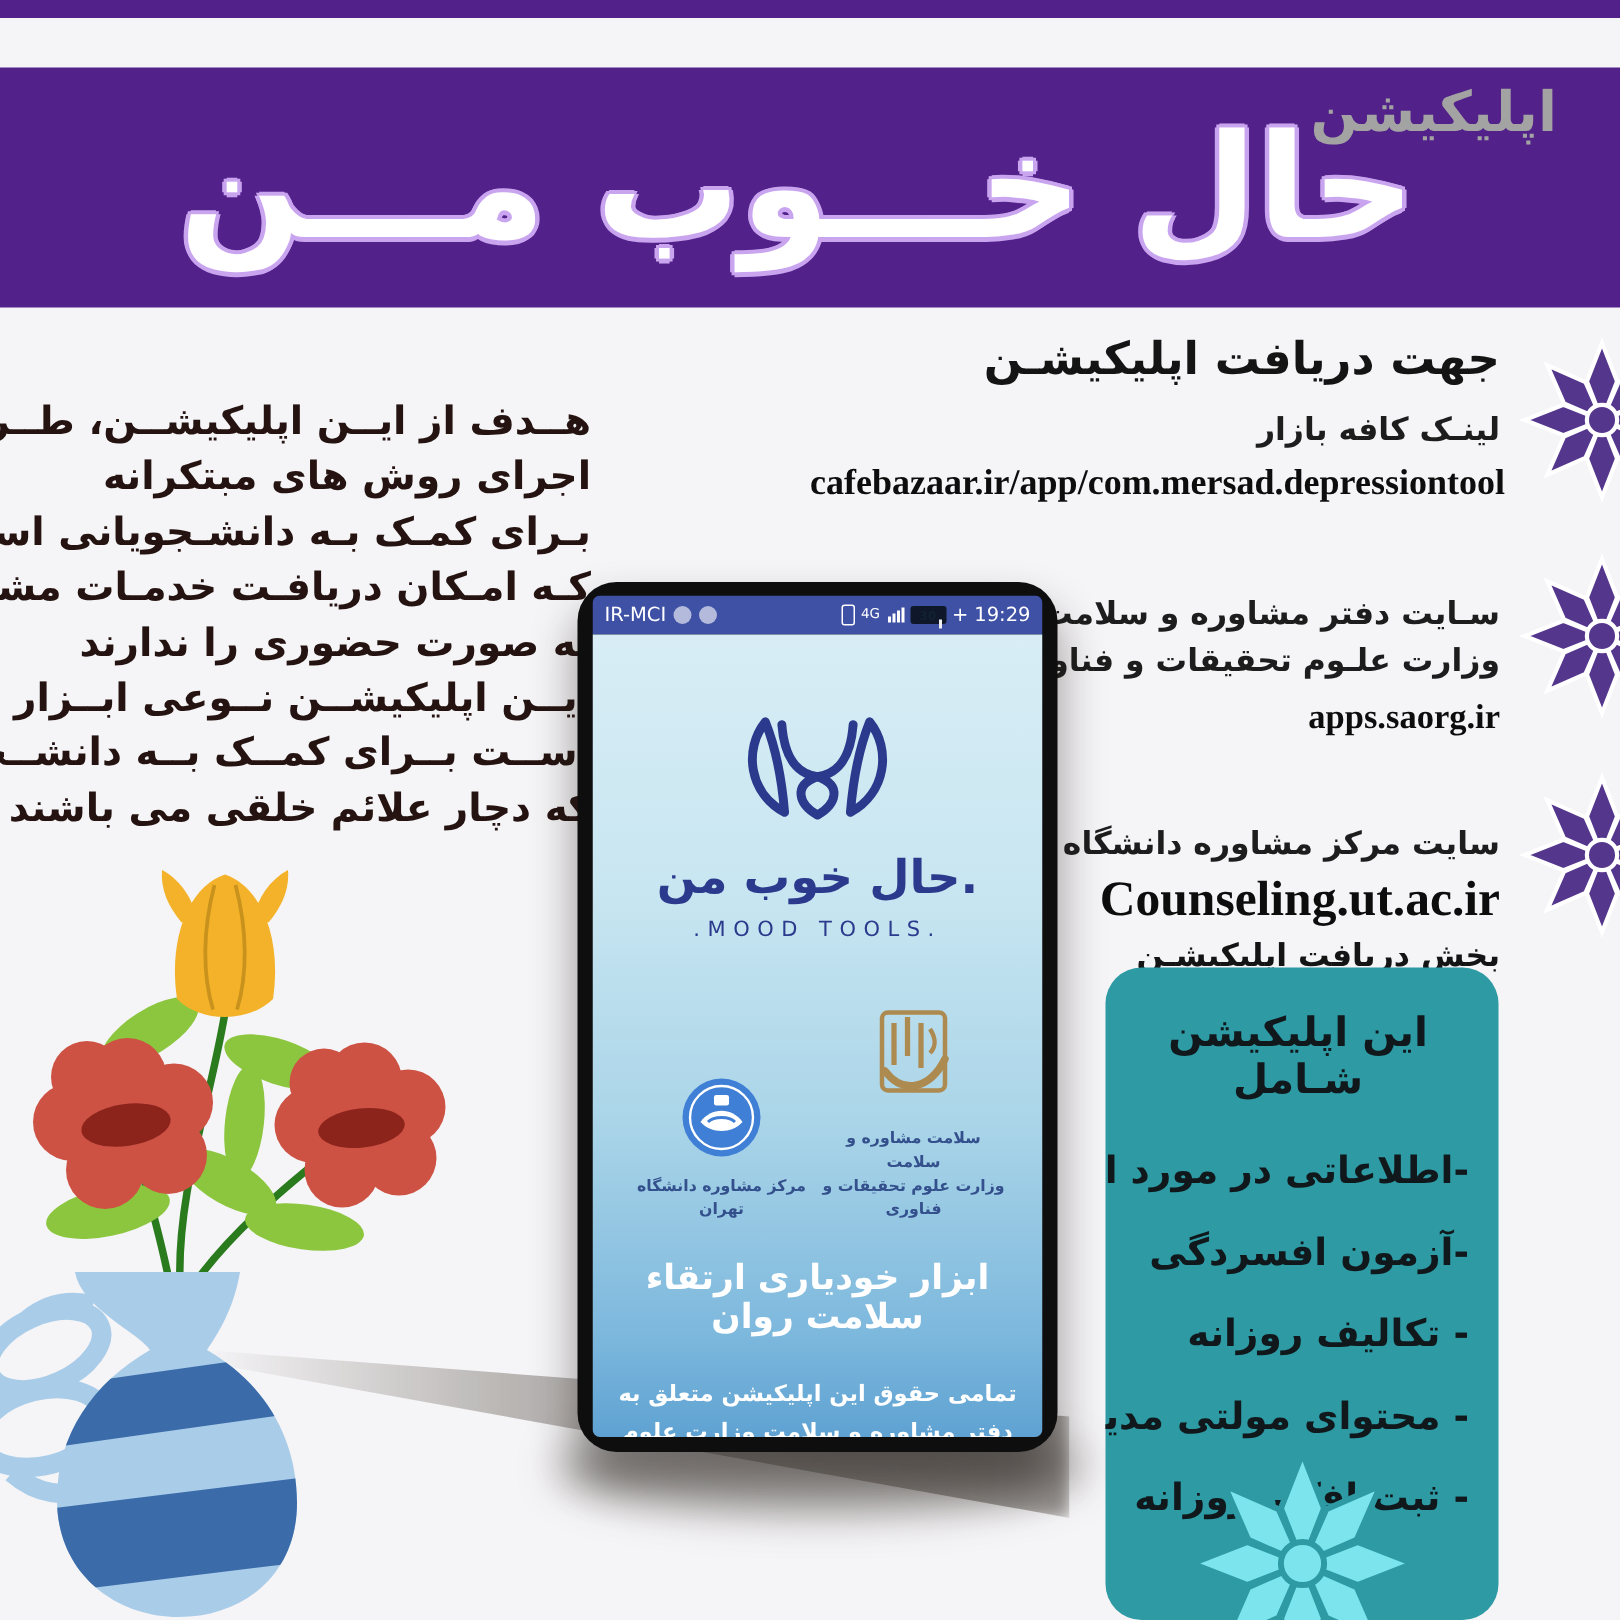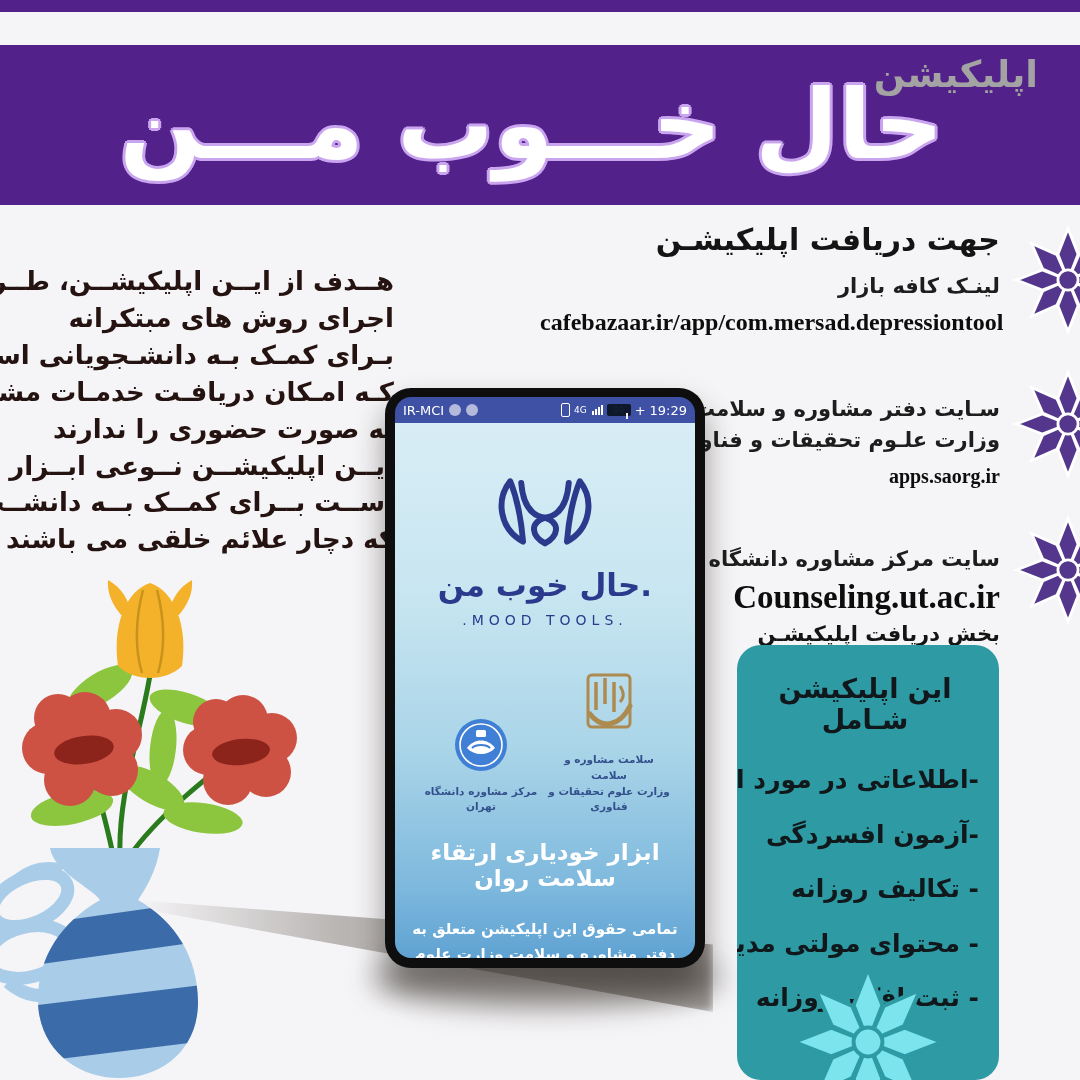--- a/index.html
+++ b/index.html
@@ -38,39 +38,39 @@
     direction:rtl; text-align:right; color:#141414;
   }
   .links .heading { font-size:30px; font-weight:bold; margin-bottom:14px; }
   .links .label   { font-size:21px; font-weight:bold; color:#1d1d1d; line-height:1.5; }
   .links .url {
     direction:ltr; unicode-bidi:embed; display:block; text-align:right;
     font-family:"Liberation Serif","DejaVu Serif",serif; font-weight:bold; color:#0d0d0d;
     white-space:nowrap;
   }
   .links .url.u1 { font-size:24px; margin-top:6px; }
-  .links .url.u2 { font-size:20px; margin-top:8px; }
+  .links .url.u2 { font-size:23px; margin-top:8px; }
   .links .url.u3 { font-size:33px; margin-top:4px; }
   .links .block2 { margin-top:58px; }
   .links .block3 { margin-top:56px; }
   .links .sub { font-size:21px; font-weight:bold; margin-top:6px; }
 
   .rosette { position:absolute; width:112px; height:112px; }
   .rosette.r1 { right:-44px; top:224px; }
   .rosette.r2 { right:-44px; top:368px; }
   .rosette.r3 { right:-44px; top:514px; }
 
   
   .phone {
     position:absolute; left:385px; top:388px; width:320px; height:580px;
     background:#0e0e0f; border-radius:26px; padding:9px 10px 10px 10px;
     box-shadow:0 18px 30px rgba(40,35,30,.45);
   }
   .screen {
-    width:100%; height:100%; border-radius:16px; overflow:hidden;
+    width:100%; height:100%; border-radius:5px; overflow:hidden;
     display:flex; flex-direction:column;
   }
   .statusbar {
     height:26px; background:#3f51a5; color:#fff; flex:0 0 auto;
     display:flex; align-items:center; padding:0 8px; font-size:13px;
   }
   .sb-left { display:flex; align-items:center; gap:5px; }
   .sb-dot { width:12px; height:12px; border-radius:50%; background:#c9cde4; opacity:.85; display:inline-block; }
   .sb-right { margin-left:auto; display:flex; align-items:center; gap:4px; }
   .vib { width:9px; height:14px; border:1.5px solid #fff; border-radius:2px; display:inline-block; }

